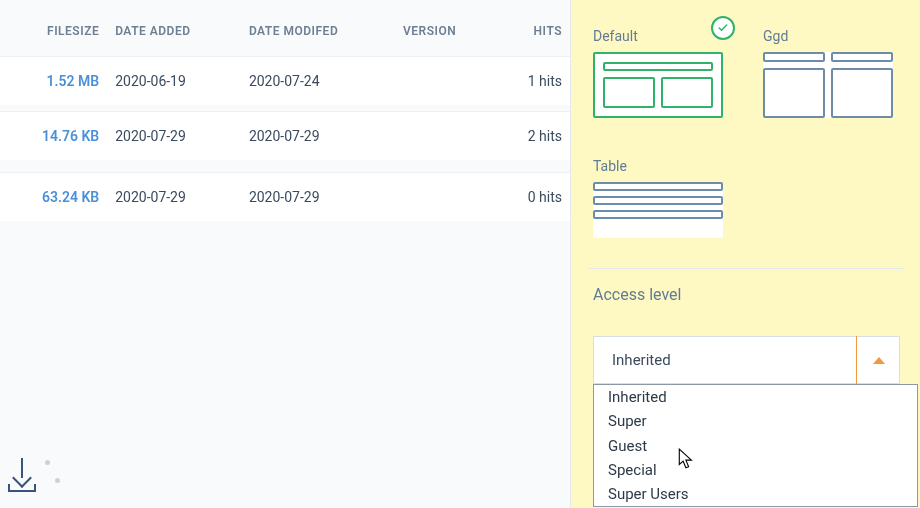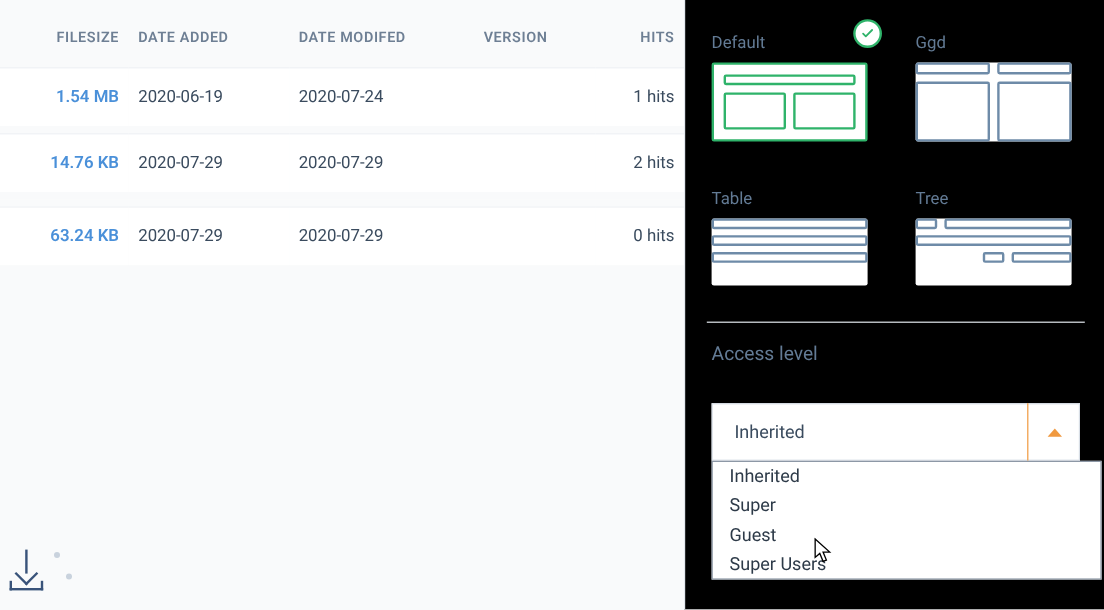--- a/index.html
+++ b/index.html
@@ -1,19 +1,19 @@
 <!DOCTYPE html>
 <html><head>
 <meta charset="utf-8">
 <style>
 *{box-sizing:border-box;margin:0;padding:0}
 body{font-family:-apple-system,BlinkMacSystemFont,"Segoe UI",Roboto,Arial,sans-serif;font-size:14px;color:#3a4b5e;background:#f9fafb;width:920px;height:508px;overflow:hidden;position:relative}
 .page{display:flex;height:100%}
 .left{flex:1;padding:14px 0 0 0;position:relative;overflow:hidden}
-.right{width:350px;border-left:1px solid #e3e8ee;background:#000000;padding:0 20px 0 22px}
+.right{width:350px;border-left:1px solid #e3e8ee;background:#fef9c3;padding:0 20px 0 22px}
 table{width:100%;border-collapse:separate;border-spacing:0}
 th{font-size:12px;font-weight:600;letter-spacing:.5px;color:#6e7f94;text-align:left;padding:10px 8px 18px 8px;background:transparent;text-transform:uppercase}
 th.r,td.r{text-align:right}
 tbody tr{background:#fff}
 td{padding:16px 8px;border-top:1px solid #eef1f4;color:#3a4b5e;font-size:14px;white-space:nowrap}
 .sep td{padding:0;height:6px;background:#f9fafb;border:none}
 .filesize{color:#4a90d9;font-weight:600}
 .upload{position:absolute;left:0;right:24px;bottom:10px;padding:20px 0 6px 0}
 .upload-row{display:flex;align-items:center;gap:20px}
 .dl-icon{width:28px;height:34px;position:relative;margin-left:8px}
@@ -61,21 +61,21 @@
         <tr>
           <th class="r">FILESIZE</th>
           <th>DATE ADDED</th>
           <th>DATE MODIFED</th>
           <th>VERSION</th>
           <th class="r">HITS</th>
         </tr>
       </thead>
       <tbody>
         <tr>
-          <td class="filesize r">1.54 MB</td>
+          <td class="filesize r">1.52 MB</td>
           <td>2020-06-19</td>
           <td>2020-07-24</td>
           <td></td>
           <td class="r">1 hits</td>
         </tr>
         <tr class="sep">
             <td colspan="5"></td>
           </tr>
         <tr>
           <td class="filesize r">14.76 KB</td>
@@ -152,52 +152,37 @@
               <div class="cell wfull"></div>
             </div>
           <div class="row">
               <div class="cell wfull"></div>
             </div>
           <div class="row">
               <div class="cell wfull"></div>
             </div>
         </div>
       </div>
-      <div class="theme">
-        <div class="theme-title">Tree</div>
-        <div class="theme-box" style="border:none;padding:0;height:56px;gap:5px">
-          <div class="row">
-              <div class="cell wsmall" style="height:9px"></div>
-              <div class="cell wfull" style="height:9px"></div>
-            </div>
-          <div class="row">
-              <div class="cell wfull" style="height:9px"></div>
-            </div>
-          <div class="row" style="justify-content:flex-end">
-              <div class="cell wsmall" style="height:9px"></div>
-              <div class="cell" style="height:9px;width:50px;flex:none"></div>
-            </div>
-        </div>
-      </div>
     </div>
 
     <div class="divider"></div>
     <div class="section-title">Access level</div>
 
     <div class="select">
       <div class="select-box">
         <span>Inherited</span>
         <div class="select-arrow">
             <div class="tri"></div>
           </div>
       </div>
       <div class="dropdown">
         <div class="opt">Inherited</div>
         <div class="opt">Super</div>
         <div class="opt">Guest</div>
+        <div class="opt">Special</div>
         <div class="opt">Super Users</div>
       </div>
     </div>
   </div>
 </div>
 
 <svg class="cursor" style="left:678px;top:448px" viewBox="0 0 16 20">
   <path d="M1 1 L1 15 L4.5 12 L7 18 L9.5 17 L7 11 L12 11 Z" fill="#fff" stroke="#000" stroke-width="1"></path>
 </svg>
 

